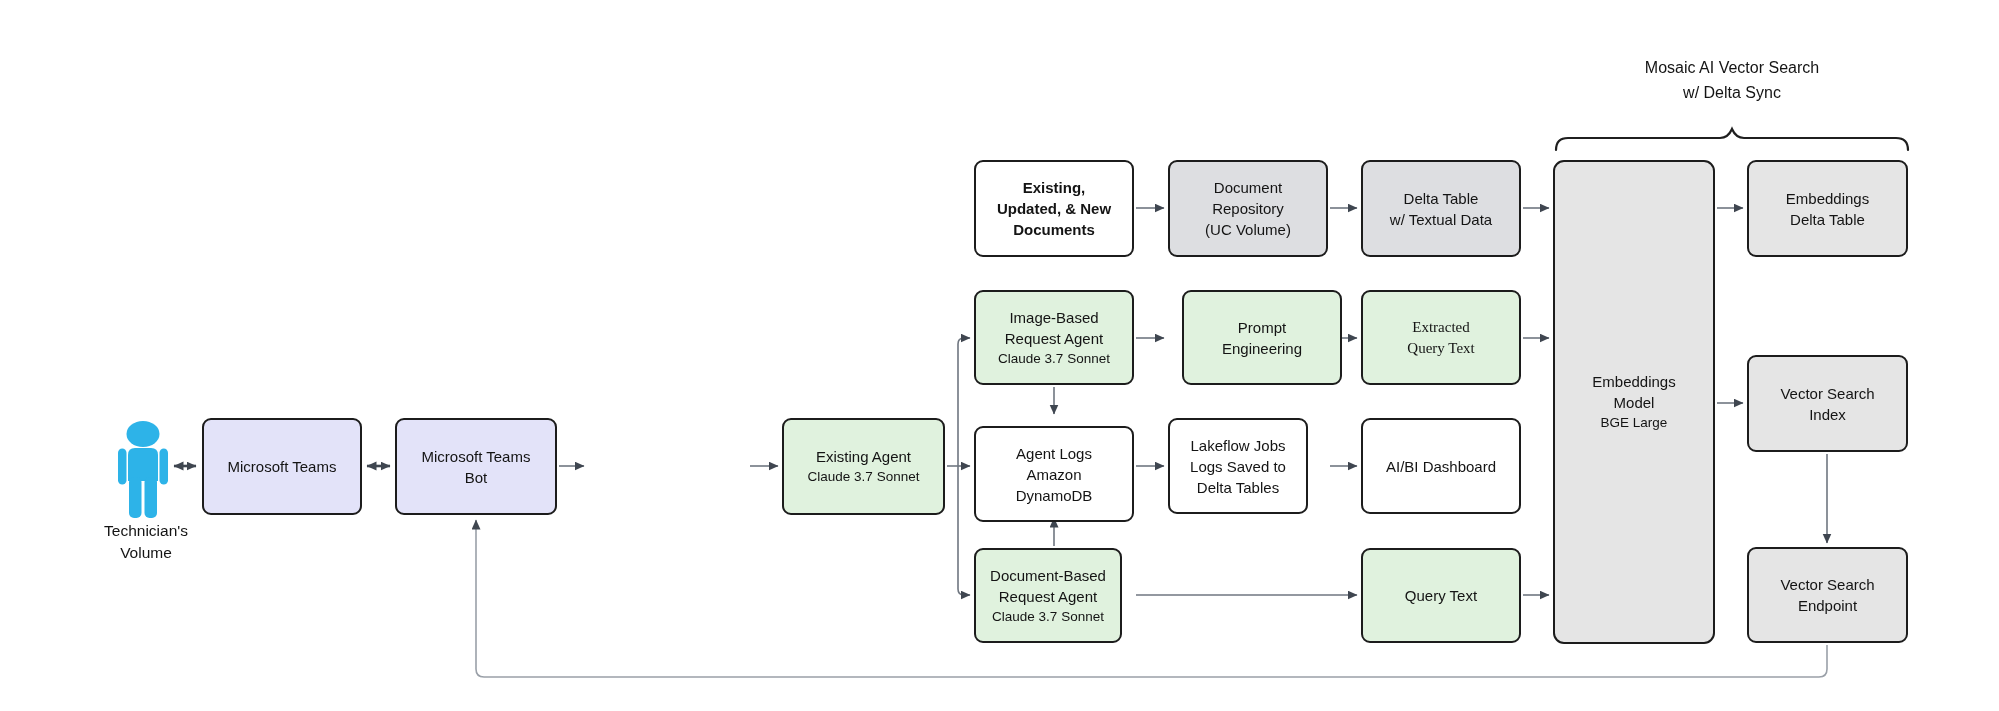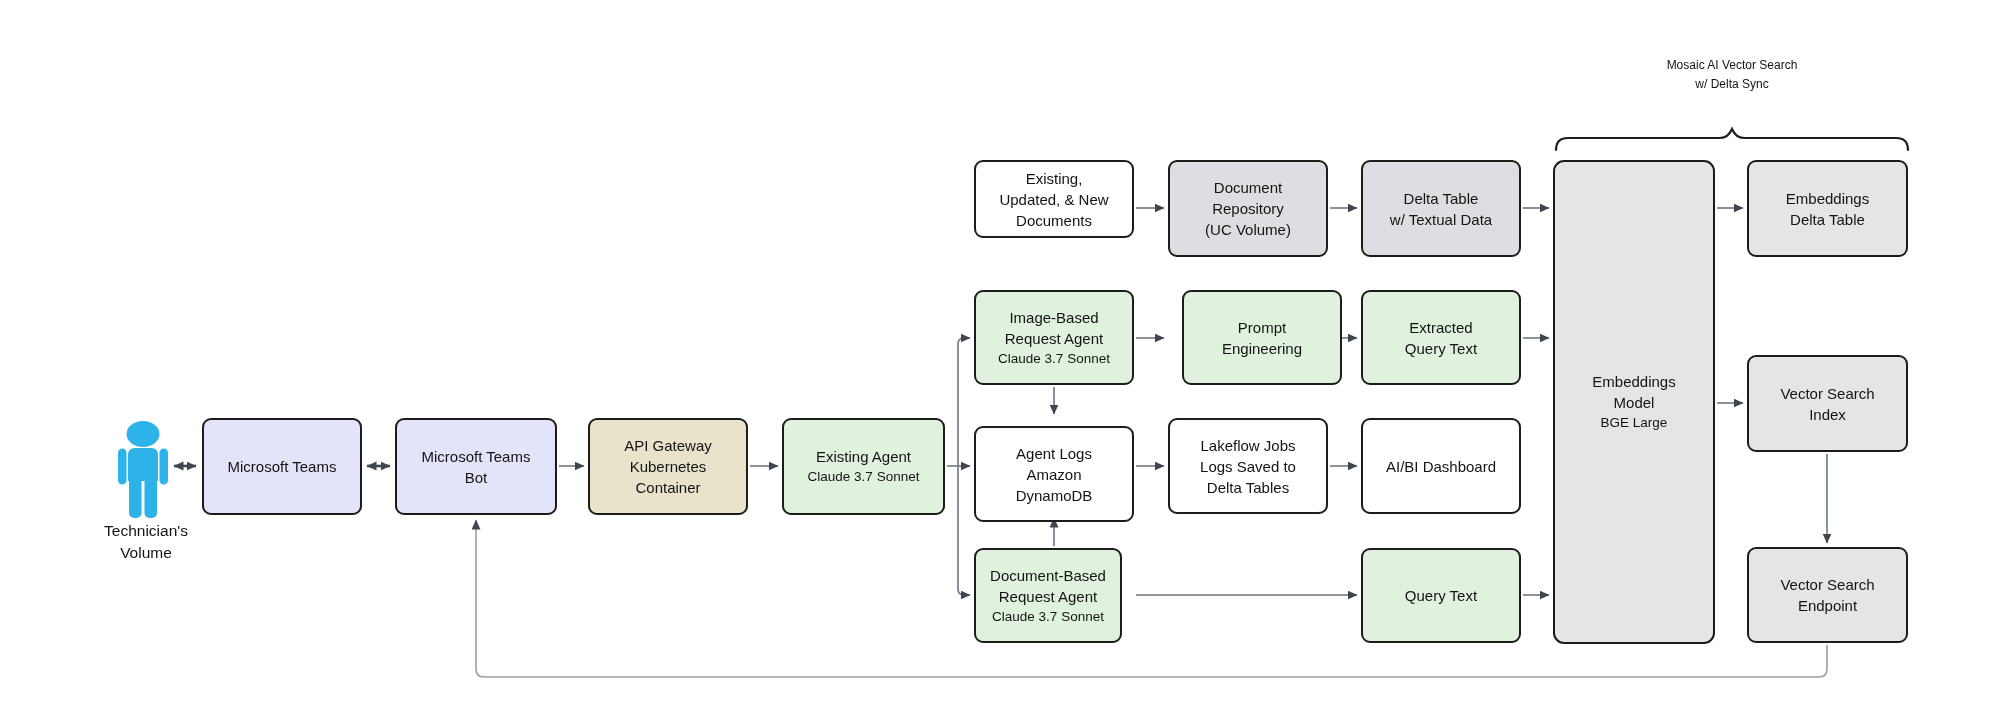--- a/index.html
+++ b/index.html
@@ -22,21 +22,21 @@
   .gray     { background:#DDDEE1; }
   .whitebox { background:#FFFFFF; }
   .blue     { background:#e5e5e5; }
   .bigblue  { border-radius:11px; }
   .caption {
     position:absolute; text-align:center; white-space:pre-line;
     font-size:15.5px; line-height:1.45; color:#141414;
   }
   .grouptitle {
     position:absolute; text-align:center; white-space:pre-line;
-    font-size:12px; line-height:1.55; color:#141414;
+    font-size:16px; line-height:1.55; color:#141414;
   }
 </style>
 </head>
 <body>
 
 <div id="canvas">
 
   <svg class="layer" width="1999" height="711" viewBox="0 0 1999 711">
     <defs>
       <marker id="ah" markerUnits="userSpaceOnUse" markerWidth="12" markerHeight="11" refX="9.5" refY="4.5" orient="auto-start-reverse">
@@ -99,31 +99,26 @@
   <div class="caption" style="left:80px; top:520px; width:132px;">Technician's
 Volume</div>
 
   <div class="node lavender" style="left:202px; top:418px; width:160px; height:97px;">
     <span class="lbl">Microsoft Teams</span>
   </div>
   <div class="node lavender" style="left:395px; top:418px; width:162px; height:97px;">
     <span class="lbl">Microsoft Teams
 Bot</span>
   </div>
-  <div class="node tan" style="left:588px; top:418px; width:160px; height:97px;">
-    <span class="lbl">API Gateway
-Kubernetes
-Container</span>
-  </div>
   <div class="node green" style="left:782px; top:418px; width:163px; height:97px;">
     <span class="lbl">Existing Agent</span>
     <span class="sub">Claude 3.7 Sonnet</span>
   </div>
 
-  <div class="node whitebox" style="left:974px; top:160px; width:160px; height:78px;">
+  <div class="node whitebox" style="left:974px; top:160px; width:160px; height:97px;font-weight:bold;">
     <span class="lbl">Existing,
 Updated, &amp; New
 Documents</span>
   </div>
   <div class="node gray" style="left:1168px; top:160px; width:160px; height:97px;">
     <span class="lbl">Document
 Repository
 (UC Volume)</span>
   </div>
   <div class="node gray" style="left:1361px; top:160px; width:160px; height:97px;">
@@ -133,31 +128,31 @@
 
   <div class="node green" style="left:974px; top:290px; width:160px; height:95px;">
     <span class="lbl">Image-Based
 Request Agent</span>
     <span class="sub">Claude 3.7 Sonnet</span>
   </div>
   <div class="node green" style="left:1168px; top:290px; width:160px; height:95px;margin-left:14px;">
     <span class="lbl">Prompt
 Engineering</span>
   </div>
-  <div class="node green" style="left:1361px; top:290px; width:160px; height:95px;">
+  <div class="node green" style="left:1361px; top:290px; width:160px; height:95px;font-family:Liberation Serif, serif;">
     <span class="lbl">Extracted
 Query Text</span>
   </div>
 
   <div class="node whitebox" style="left:974px; top:418px; width:160px; height:96px;margin-top:8px;">
     <span class="lbl">Agent Logs
 Amazon
 DynamoDB</span>
   </div>
-  <div class="node whitebox" style="left:1168px; top:418px; width:160px; height:96px;">
+  <div class="node whitebox" style="left:1168px; top:418px; width:140px; height:96px;">
     <span class="lbl">Lakeflow Jobs
 Logs Saved to
 Delta Tables</span>
   </div>
   <div class="node whitebox" style="left:1361px; top:418px; width:160px; height:96px;">
     <span class="lbl">AI/BI Dashboard</span>
   </div>
 
   <div class="node green" style="left:974px; top:548px; width:148px; height:95px;">
     <span class="lbl">Document-Based

